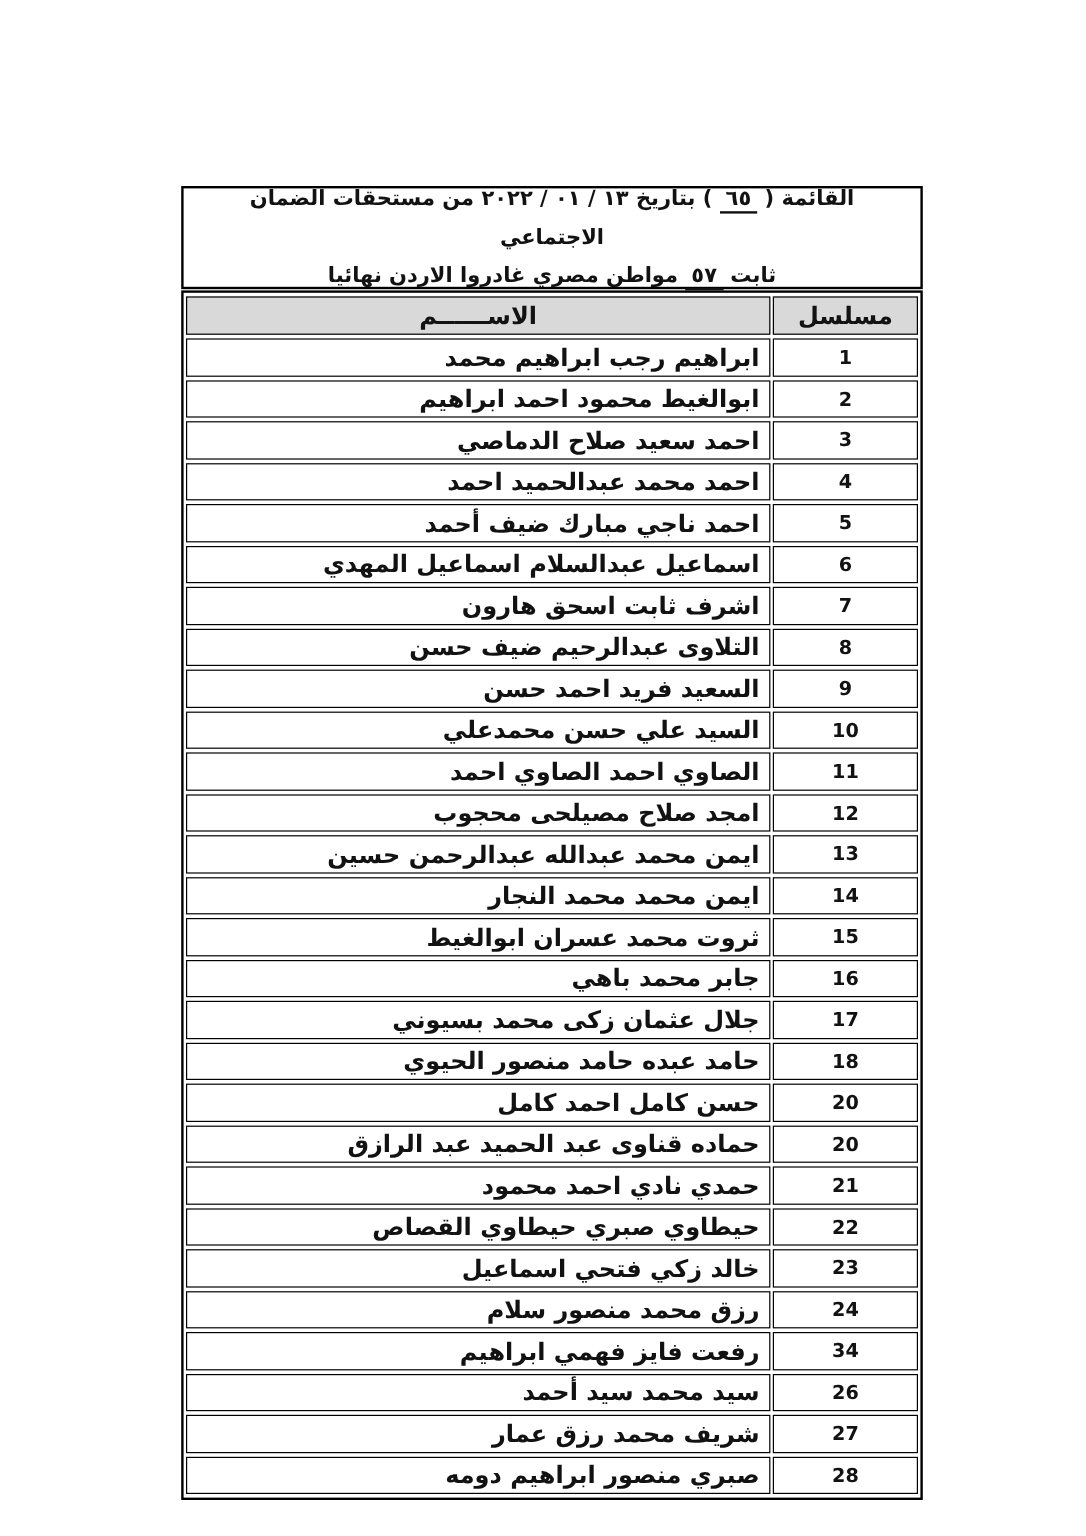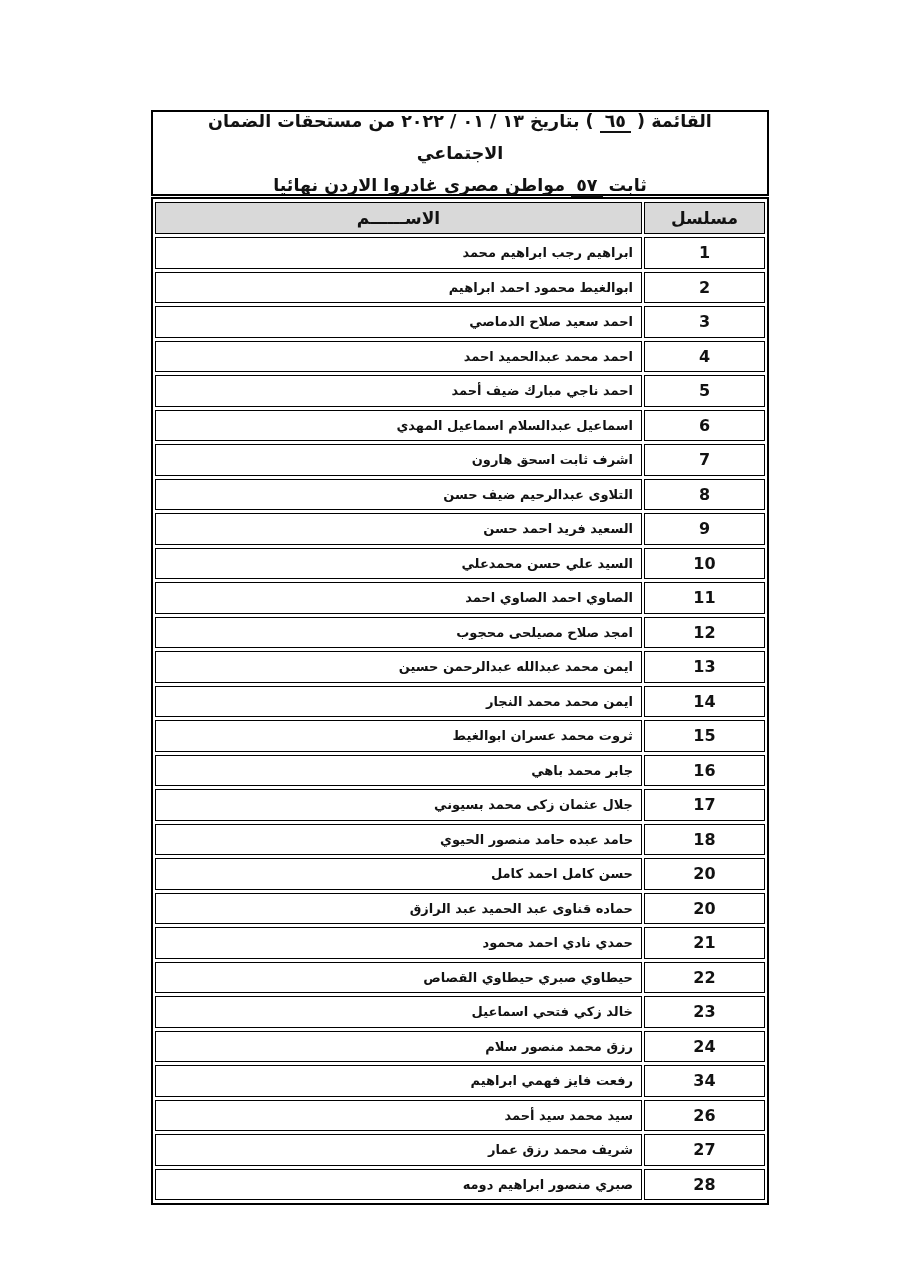--- a/index.html
+++ b/index.html
@@ -30,20 +30,21 @@
     border:2px solid var(--border-color);
     height:82px;
     display:flex;
     flex-direction:column;
     justify-content:center;
     text-align:center;
     font-weight:700;
     font-size:17.5px;
     line-height:32px;
     padding:0 10px;
+    margin-top:45px;
   }
   .u-num{
     display:inline-block;
     border-bottom:2px solid currentColor;
     padding:0 5px;
     line-height:1.15;
   }
   table.names-table{
     width:100%;
     border-collapse:separate;
@@ -55,28 +56,28 @@
   th,td{
     border:1px solid var(--border-color);
     font-weight:700;
     vertical-align:middle;
     overflow:hidden;
     white-space:nowrap;
   }
   th{
     height:28px;
     background:var(--header-bg);
-    font-size:17px;
+    font-size:20px;
     text-align:center;
     font-weight:700;
   }
   col.serial-col{width:121px;}
   td{
     height:27.5px;
-    font-size:13px;
+    font-size:20px;
     background:#ffffff;
   }
   td.serial-cell{
     text-align:center;
     font-size:16px;
   }
   td.name-cell{
     text-align:right;
     padding:0 8px 0 4px;
   }

